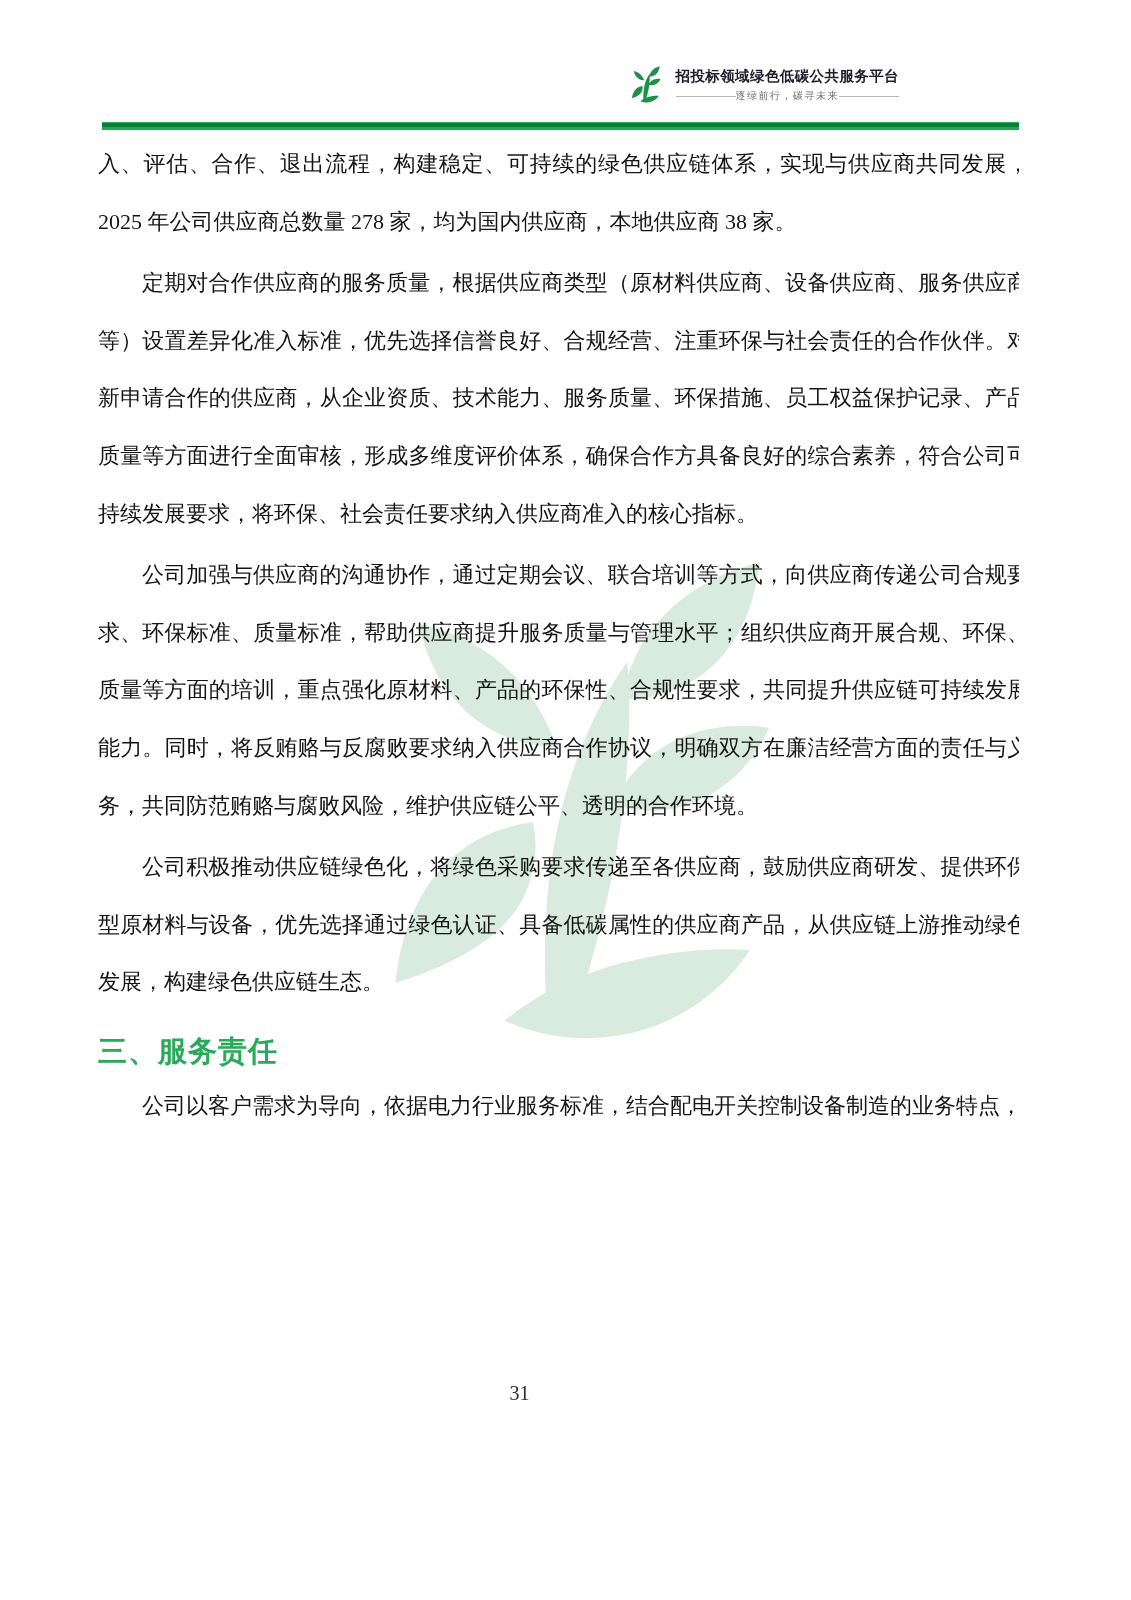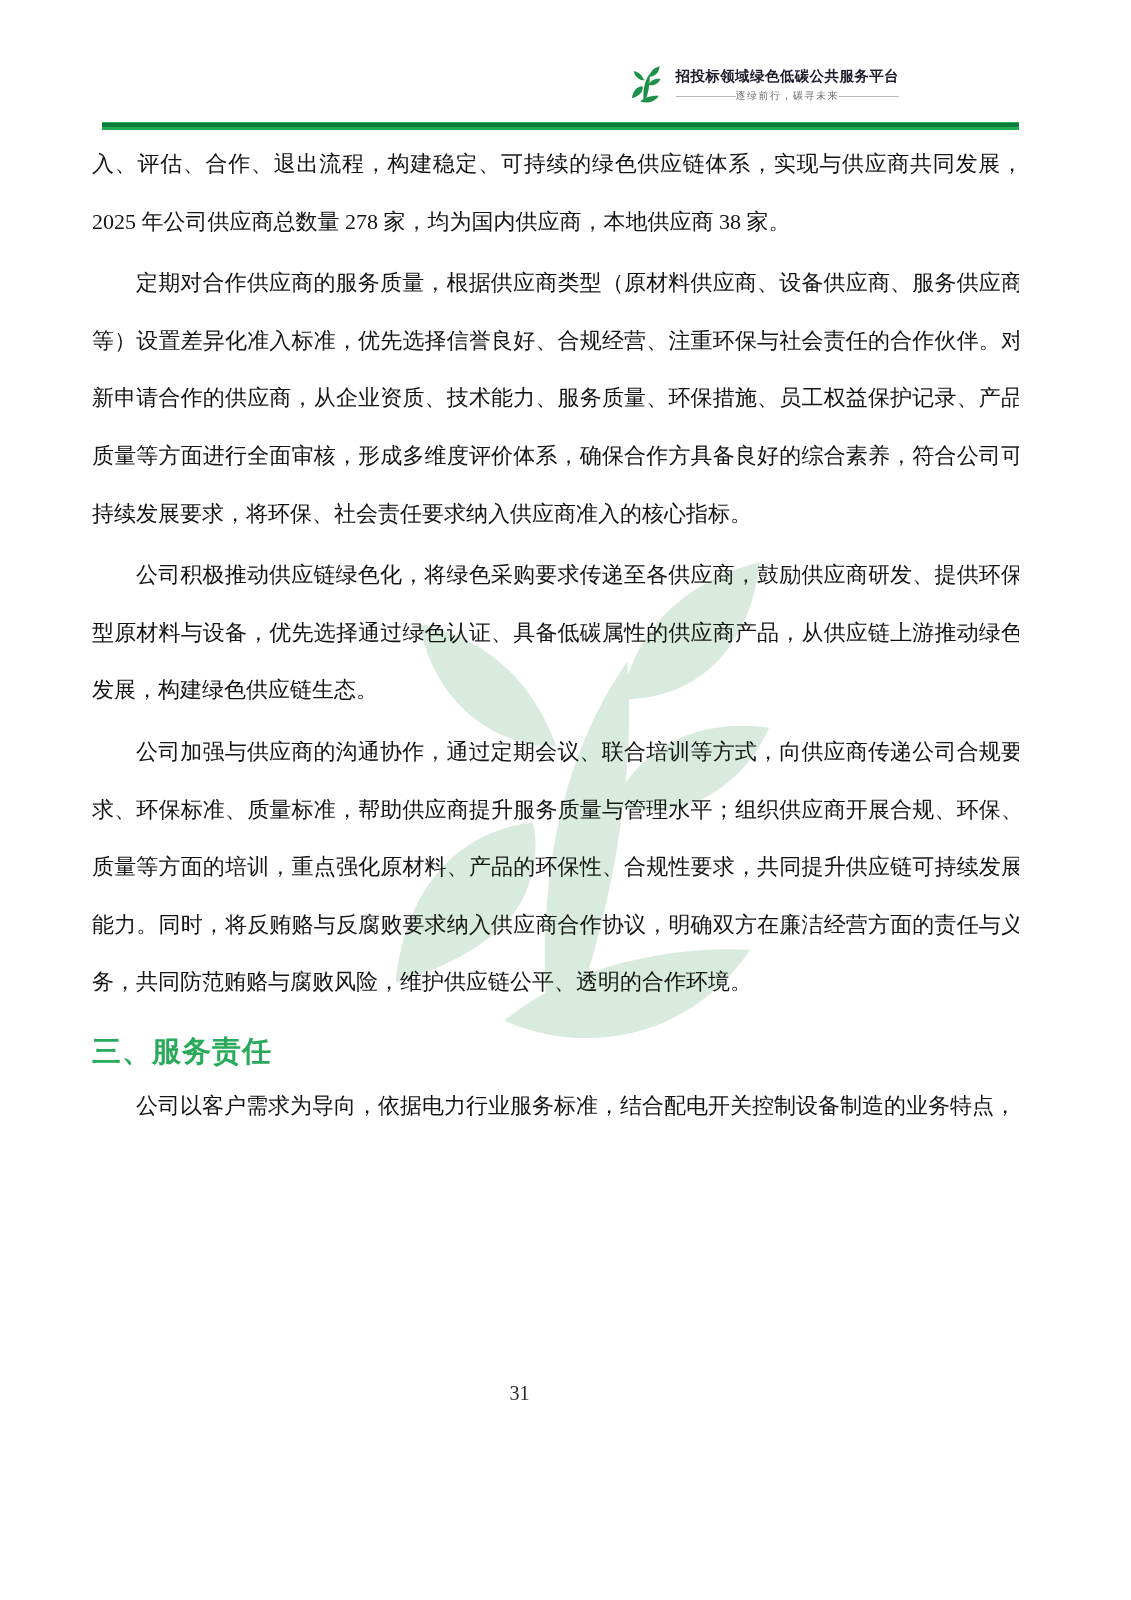--- a/index.html
+++ b/index.html
@@ -67,21 +67,21 @@
     height: 520px;
     color: #d9ebdf;
     z-index: 1;
   }
   .watermark svg { width: 100%; height: 100%; display: block; }
 
   
   .doc-body {
     position: absolute;
     top: 135px;
-    left: 92px;
+    left: 98px;
     width: 931px;
     z-index: 2;
   }
   .body-par {
     font-size: 22px;
     line-height: 57.6px;
     text-align: justify;
     text-justify: inter-character;
     margin-bottom: 4px;
     color: #141414;
@@ -145,22 +145,22 @@
       <path d="M43 98 C41 70 46 44 60 24 C62 50 56 78 49 98 Z"></path>
       <path d="M45 42 C40 28 30 19 16 16 C19 32 31 42 45 42 Z"></path>
       <path d="M59 32 C61 18 72 7 88 3 C86 21 75 32 59 32 Z"></path>
       <path d="M57 54 C63 42 75 36 90 38 C84 52 69 59 57 54 Z"></path>
     </svg>
   </div>
 
   <main class="doc-body">
     <p class="body-par">入、评估、合作、退出流程，构建稳定、可持续的绿色供应链体系，实现与供应商共同发展，2025 年公司供应商总数量 278 家，均为国内供应商，本地供应商 38 家。</p>
     <p class="body-par indent">定期对合作供应商的服务质量，根据供应商类型（原材料供应商、设备供应商、服务供应商等）设置差异化准入标准，优先选择信誉良好、合规经营、注重环保与社会责任的合作伙伴。对新申请合作的供应商，从企业资质、技术能力、服务质量、环保措施、员工权益保护记录、产品质量等方面进行全面审核，形成多维度评价体系，确保合作方具备良好的综合素养，符合公司可持续发展要求，将环保、社会责任要求纳入供应商准入的核心指标。</p>
+    <p class="body-par indent">公司加强与供应商的沟通协作，通过定期会议、联合培训等方式，向供应商传递公司合规要求、环保标准、质量标准，帮助供应商提升服务质量与管理水平；组织供应商开展合规、环保、质量等方面的培训，重点强化原材料、产品的环保性、合规性要求，共同提升供应链可持续发展能力。同时，将反贿赂与反腐败要求纳入供应商合作协议，明确双方在廉洁经营方面的责任与义务，共同防范贿赂与腐败风险，维护供应链公平、透明的合作环境。</p>
     <p class="body-par indent">公司积极推动供应链绿色化，将绿色采购要求传递至各供应商，鼓励供应商研发、提供环保型原材料与设备，优先选择通过绿色认证、具备低碳属性的供应商产品，从供应链上游推动绿色发展，构建绿色供应链生态。</p>
-    <p class="body-par indent">公司加强与供应商的沟通协作，通过定期会议、联合培训等方式，向供应商传递公司合规要求、环保标准、质量标准，帮助供应商提升服务质量与管理水平；组织供应商开展合规、环保、质量等方面的培训，重点强化原材料、产品的环保性、合规性要求，共同提升供应链可持续发展能力。同时，将反贿赂与反腐败要求纳入供应商合作协议，明确双方在廉洁经营方面的责任与义务，共同防范贿赂与腐败风险，维护供应链公平、透明的合作环境。</p>
     <h2 class="section-heading">三、服务责任</h2>
     <p class="body-par indent">公司以客户需求为导向，依据电力行业服务标准，结合配电开关控制设备制造的业务特点，</p>
   </main>
 
   <footer class="page-footer">
     <span class="page-number">31</span>
   </footer>
 
 </div>
 

